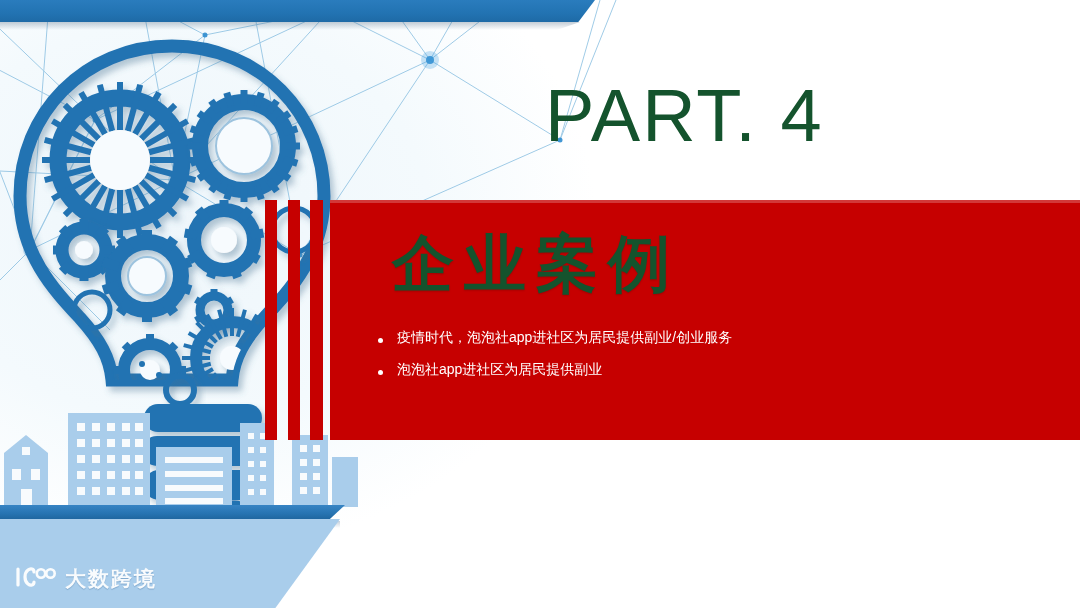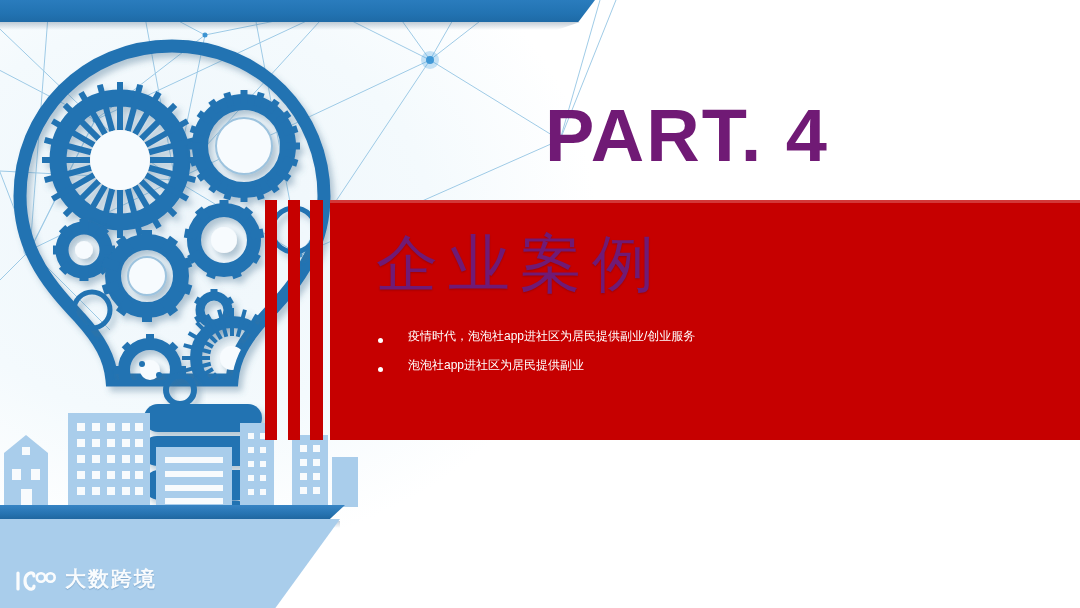--- a/index.html
+++ b/index.html
@@ -63,55 +63,55 @@
     position:absolute;left:330px;top:200px;width:750px;height:240px;
     background:#c60000;
   }
   .redblock-edge{
     position:absolute;left:330px;top:200px;width:750px;height:3px;
     background:rgba(255,255,255,.22);
   }
 
   
   .part-title{
-    position:absolute;left:545px;top:99px;
+    position:absolute;left:545px;top:79px;
     font-size:74px;line-height:1;
-    font-weight:700;letter-spacing:2px;
-    color:#701a75;
+    font-weight:400;letter-spacing:2px;
+    color:#14532d;
     white-space:nowrap;
   }
   .red-heading{
-    position:absolute;left:376px;top:231px;
+    position:absolute;left:392px;top:231px;
     font-size:62px;line-height:1.05;
-    font-weight:normal;letter-spacing:10px;
-    color:#701a75;
+    font-weight:bold;letter-spacing:10px;
+    color:#14532d;
     white-space:nowrap;
     text-shadow:0 1px 2px rgba(0,0,0,.18);
   }
   .bullets{
     position:absolute;left:378px;top:327px;width:680px;
     color:#ffffff;
   }
   .bullet-row{
-    display:flex;align-items:flex-start;gap:25px;
-    font-size:12px;line-height:1.55;
+    display:flex;align-items:flex-start;gap:14px;
+    font-size:14px;line-height:1.55;
     margin-bottom:10px;
     white-space:nowrap;
   }
   .bullet-dot{
     display:inline-block;
     width:5px;height:5px;border-radius:50%;
     background:#ffffff;
     margin-top:11px;flex:none;
   }
 
   
   .watermark{
     position:absolute;left:12px;top:565px;
-    display:flex;align-items:flex-end;gap:9px;
+    display:flex;align-items:flex-start;gap:9px;
   }
   .wm-text{
     font-size:21px;letter-spacing:2px;font-weight:bold;
     color:#ffffff;opacity:.92;
     text-shadow:0 1px 1px rgba(40,90,140,.35);
   }
   .wm-mark{width:44px;height:24px;display:block;opacity:.95;}
 </style>
 </head>
 <body>

